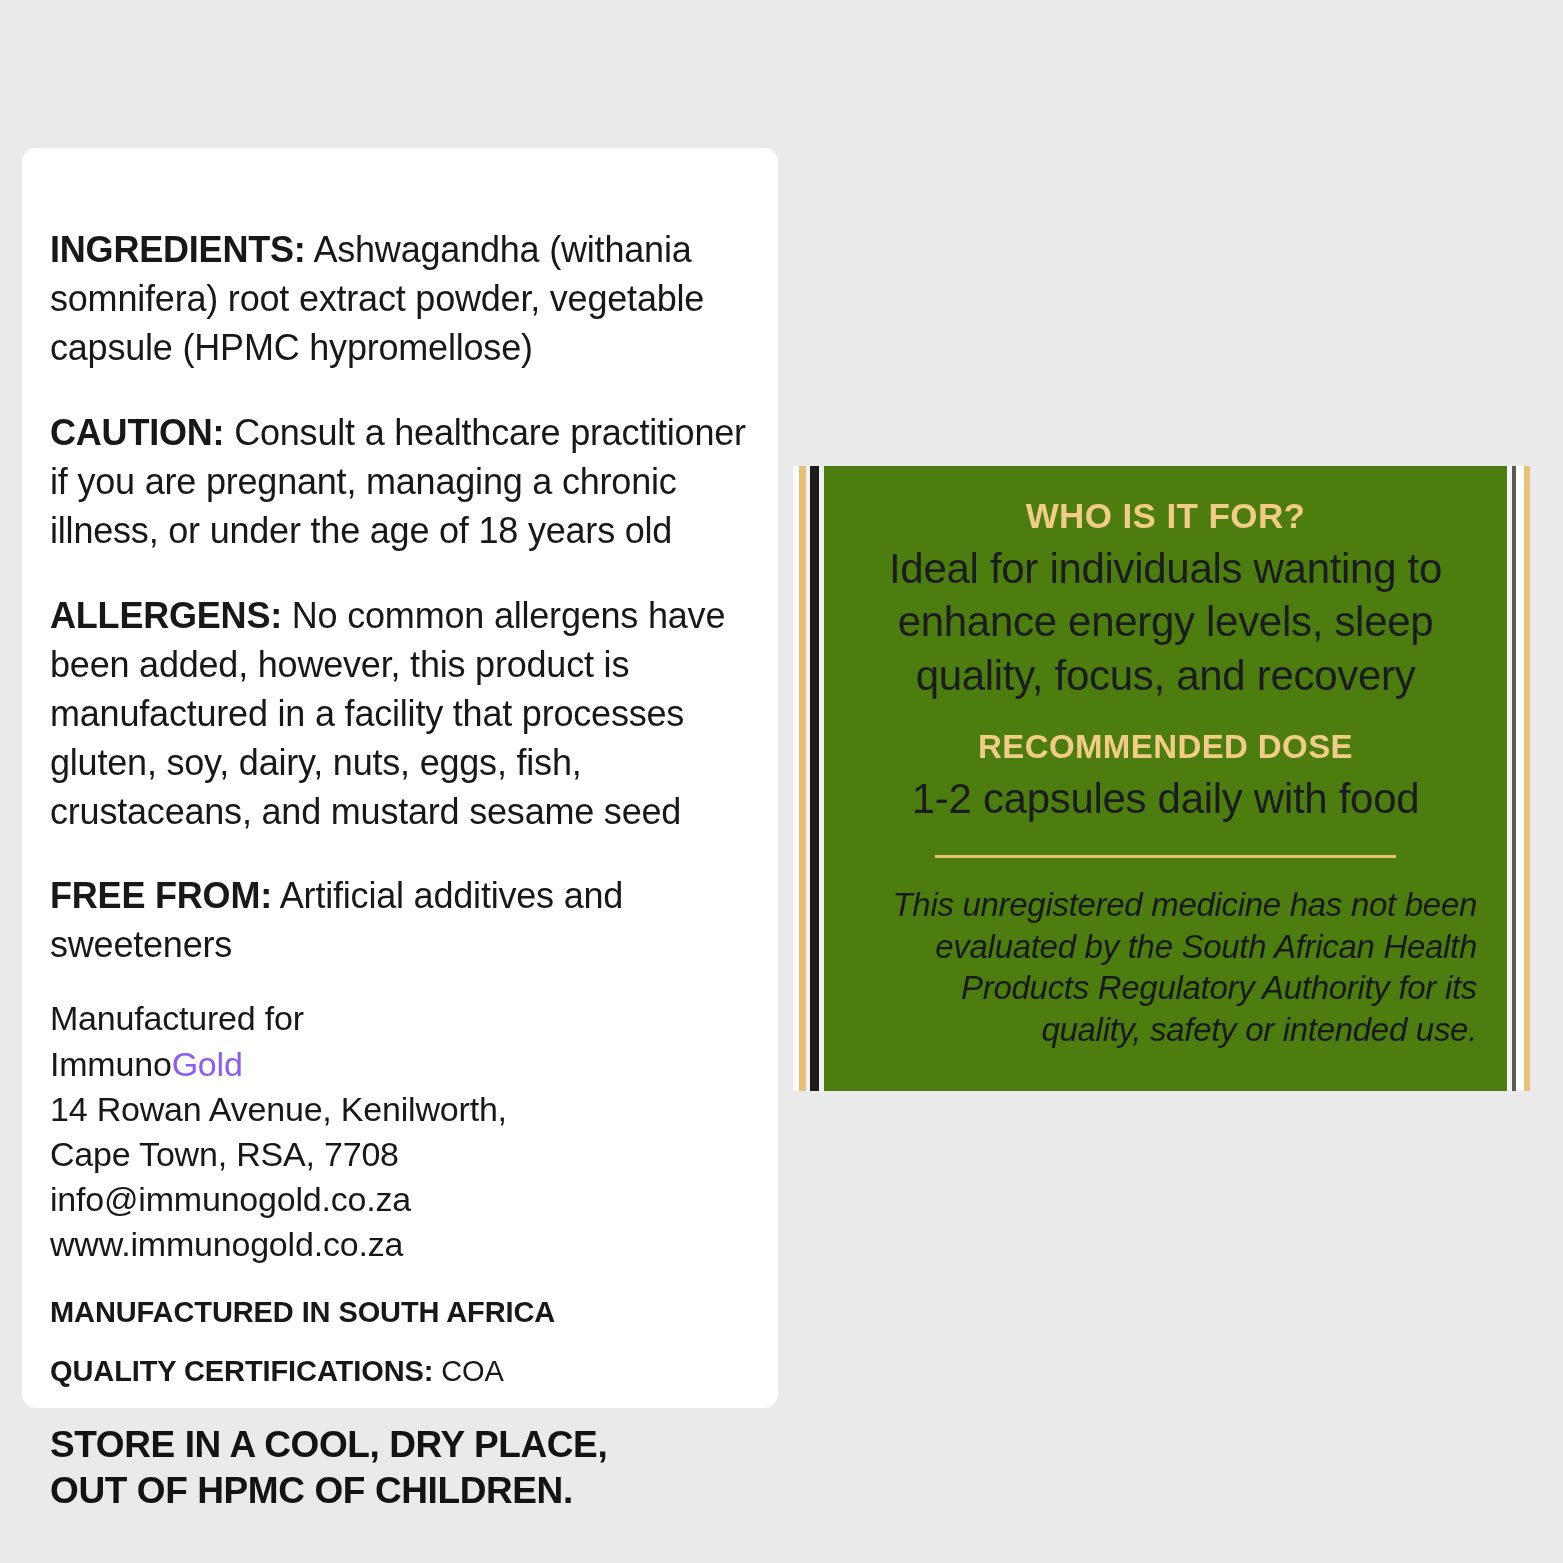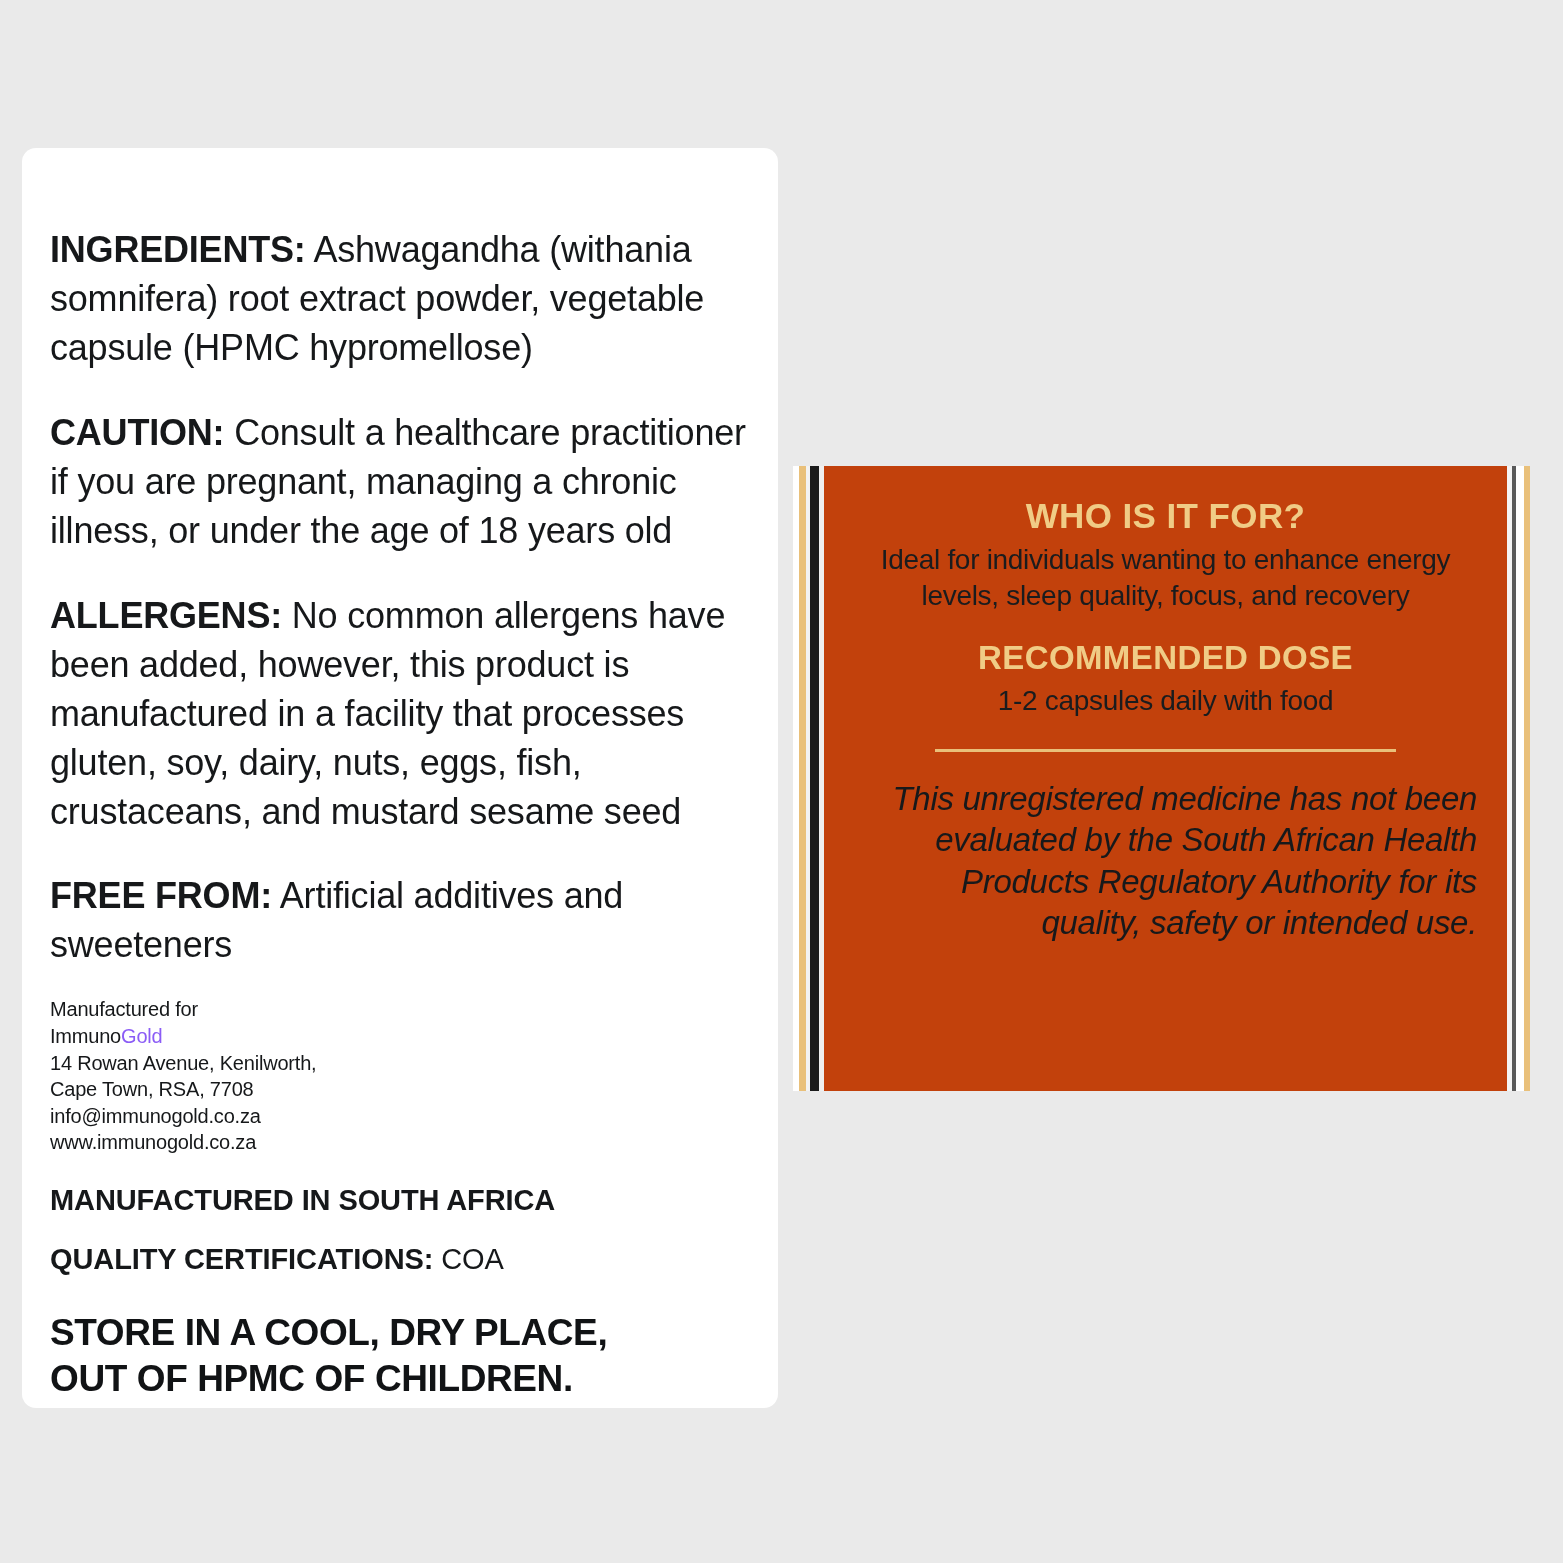--- a/index.html
+++ b/index.html
@@ -34,21 +34,21 @@
     line-height: 1.36;
     color: #16181a;
     letter-spacing: -0.2px;
   }
   .block .lbl {
     font-weight: 700;
   }
 
   .addr-block {
     margin-bottom: 28px;
-    font-size: 20px;
+    font-size: 34px;
     line-height: 1.33;
     color: #16181a;
     letter-spacing: -0.2px;
   }
   .brand-gold { color: #8b5cf6; }
 
   .caps-line {
     font-size: 29px;
     font-weight: 700;
     letter-spacing: -0.1px;
@@ -88,38 +88,38 @@
     height: 100%;
   }
   .s-white { width: 6px; background: #ffffff; }
   .s-gold  { width: 7px; background: #e9c07a; }
   .s-gap   { width: 4px; background: #f2f2f2; }
   .s-dark  { width: 9px; background: #1b1b1b; }
   .s-gap2  { width: 5px; background: #efefef; }
 
   .right-card {
     flex: 1;
-    background: #c2410c;
+    background: #4d7c0f;
     padding: 26px 30px 22px 30px;
     box-sizing: border-box;
     text-align: center;
     display: flex;
     flex-direction: column;
   }
 
   .r-head {
     color: #f0cc86;
     font-size: 35px;
     font-weight: 700;
     letter-spacing: 0.4px;
     margin: 4px 0 6px 0;
   }
   .r-body {
     color: #1a1c1e;
-    font-size: 28px;
+    font-size: 42px;
     line-height: 1.27;
     letter-spacing: -0.3px;
   }
   .r-head2 {
     color: #f0cc86;
     font-size: 33px;
     font-weight: 700;
     letter-spacing: 0.4px;
     margin: 26px 0 6px 0;
   }

